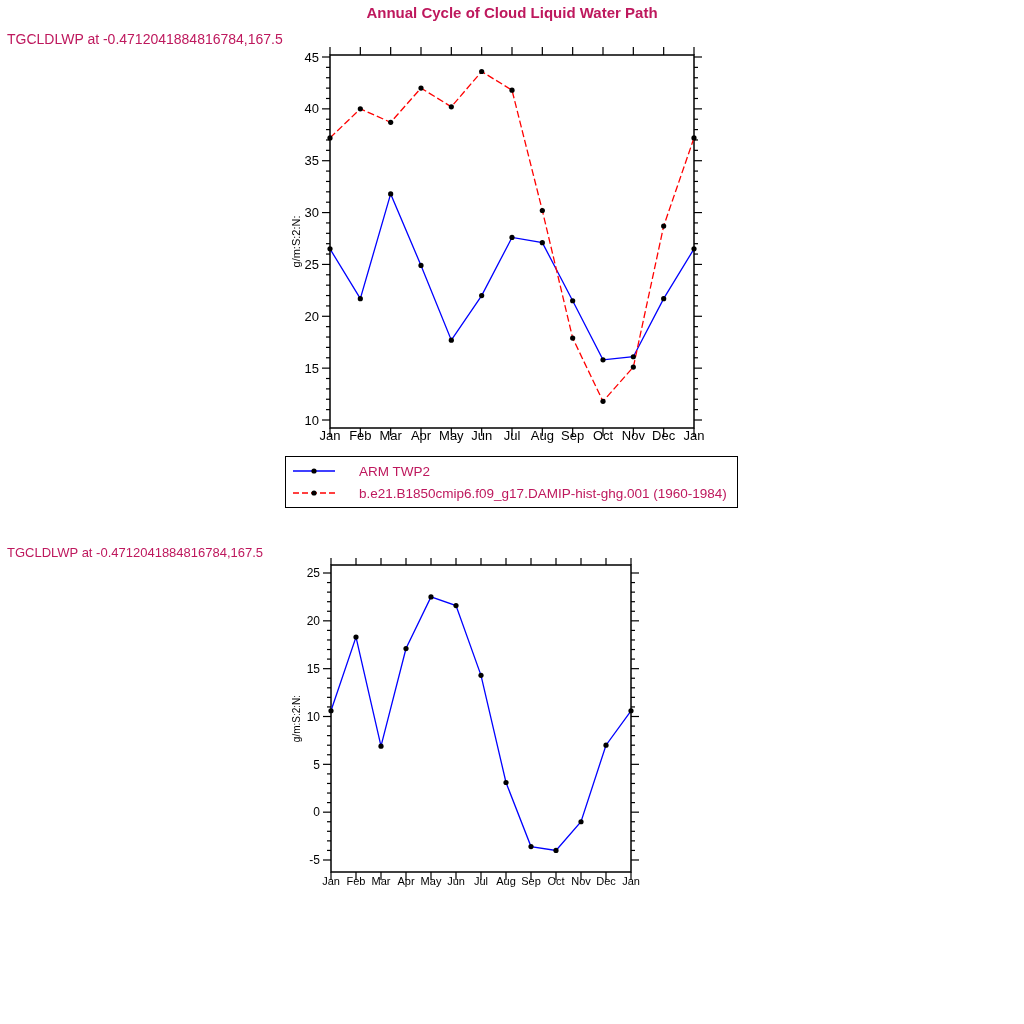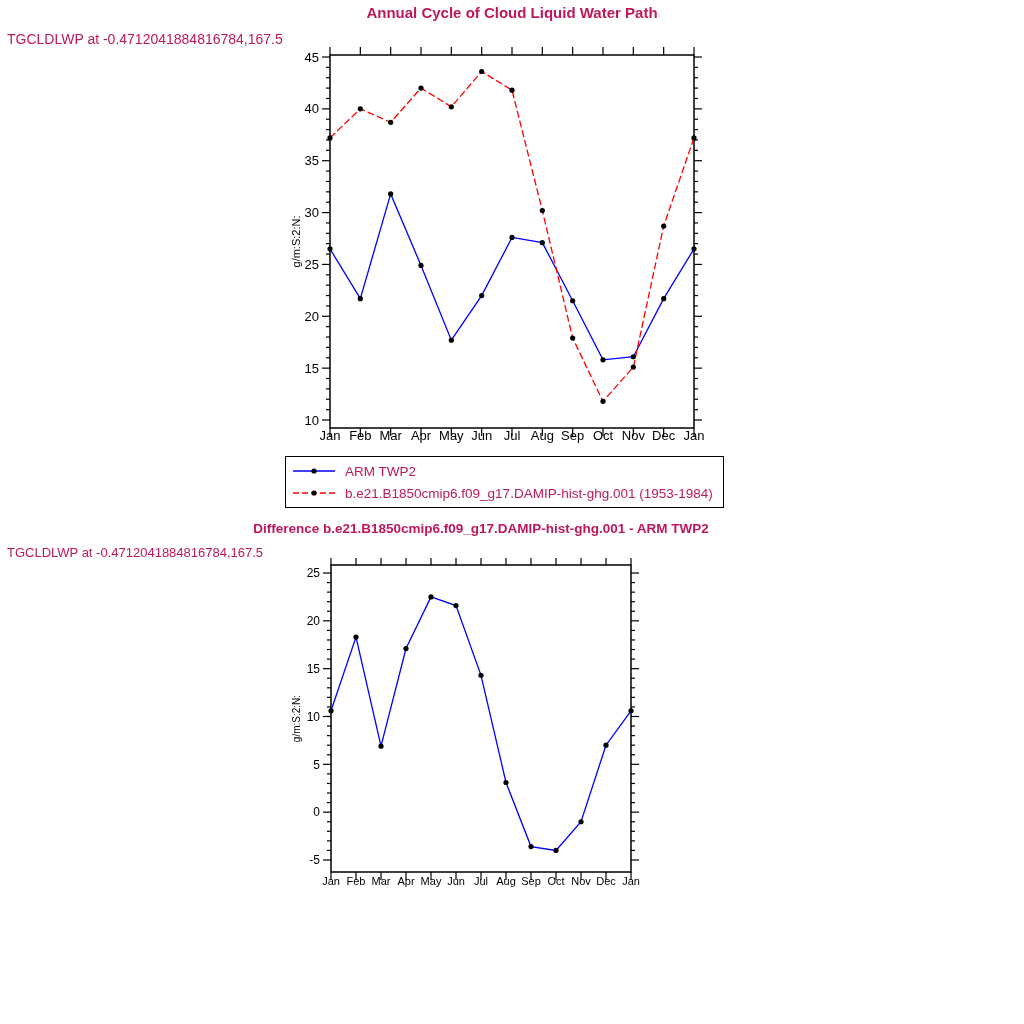--- a/index.html
+++ b/index.html
@@ -38,21 +38,21 @@
     top: 456px;
     border: 1px solid #000;
     background: #fff;
     padding: 3px 10px 3px 5px;
     white-space: nowrap;
   }
   .legend-row {
     display: flex;
     align-items: center;
     height: 22px;
-    gap: 8px;
+    gap: 22px;
     font-size: 13.5px;
   }
   .legend-sample { flex: 0 0 auto; display: block; }
   .legend-label { display: inline-block; }
 </style>
 </head>
 <body>
 
 <div class="page">
 
@@ -222,25 +222,24 @@
           <line x1="2" y1="6" x2="44" y2="6" stroke="#0000ff" stroke-width="1.3"></line>
           <circle cx="23" cy="6" r="2.6" fill="#000000"></circle>
         </svg>
         <span class="legend-label">ARM TWP2</span>
       </div>
       <div class="legend-row">
         <svg class="legend-sample" width="46" height="12">
           <line x1="2" y1="6" x2="44" y2="6" stroke="#ff0000" stroke-width="1.3" stroke-dasharray="6,3"></line>
           <circle cx="23" cy="6" r="2.6" fill="#000000"></circle>
         </svg>
-        <span class="legend-label">b.e21.B1850cmip6.f09_g17.DAMIP-hist-ghg.001 (1953-1984)</span>
+        <span class="legend-label">b.e21.B1850cmip6.f09_g17.DAMIP-hist-ghg.001 (1960-1984)</span>
       </div>
     </div>
 
-  <div id="title1" class="chart-title">Difference b.e21.B1850cmip6.f09_g17.DAMIP-hist-ghg.001 - ARM TWP2</div>
 
   <div id="subtitle1" class="chart-subtitle">TGCLDLWP at -0.4712041884816784,167.5</div>
 
   <svg id="chart1" class="chart-svg" width="520" height="340">
       <g stroke="#000000" stroke-width="1.2" fill="none">
         <rect x="71" y="7" width="300" height="307" stroke-width="1.5"></rect>
         <line x1="71" y1="302" x2="63" y2="302"></line>
         <line x1="371" y1="302" x2="379" y2="302"></line>
         <line x1="71" y1="292.43333333333334" x2="67" y2="292.43333333333334"></line>
         <line x1="371" y1="292.43333333333334" x2="375" y2="292.43333333333334"></line>

